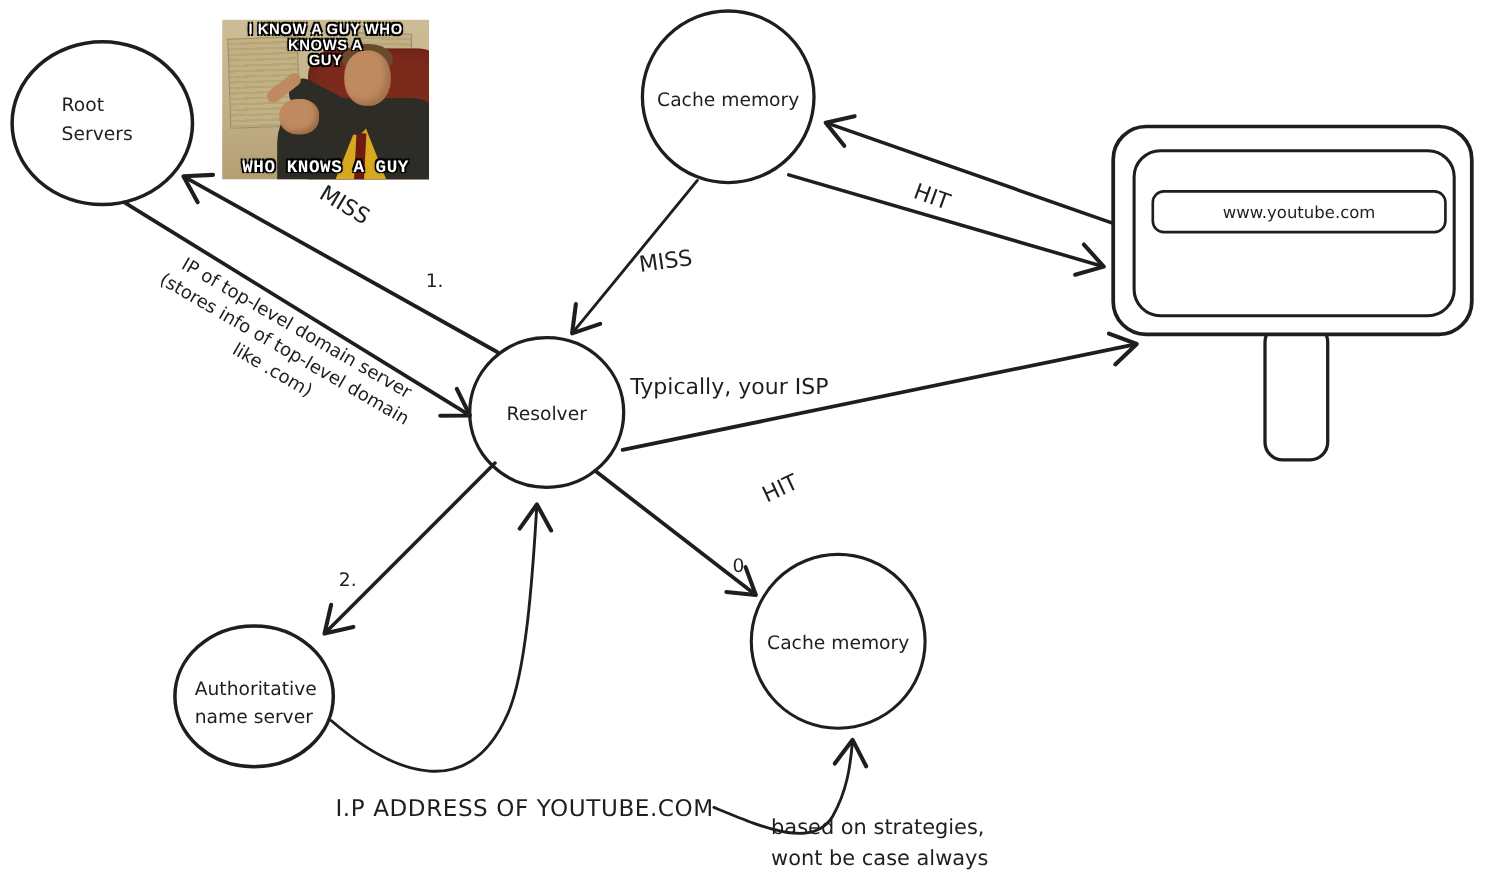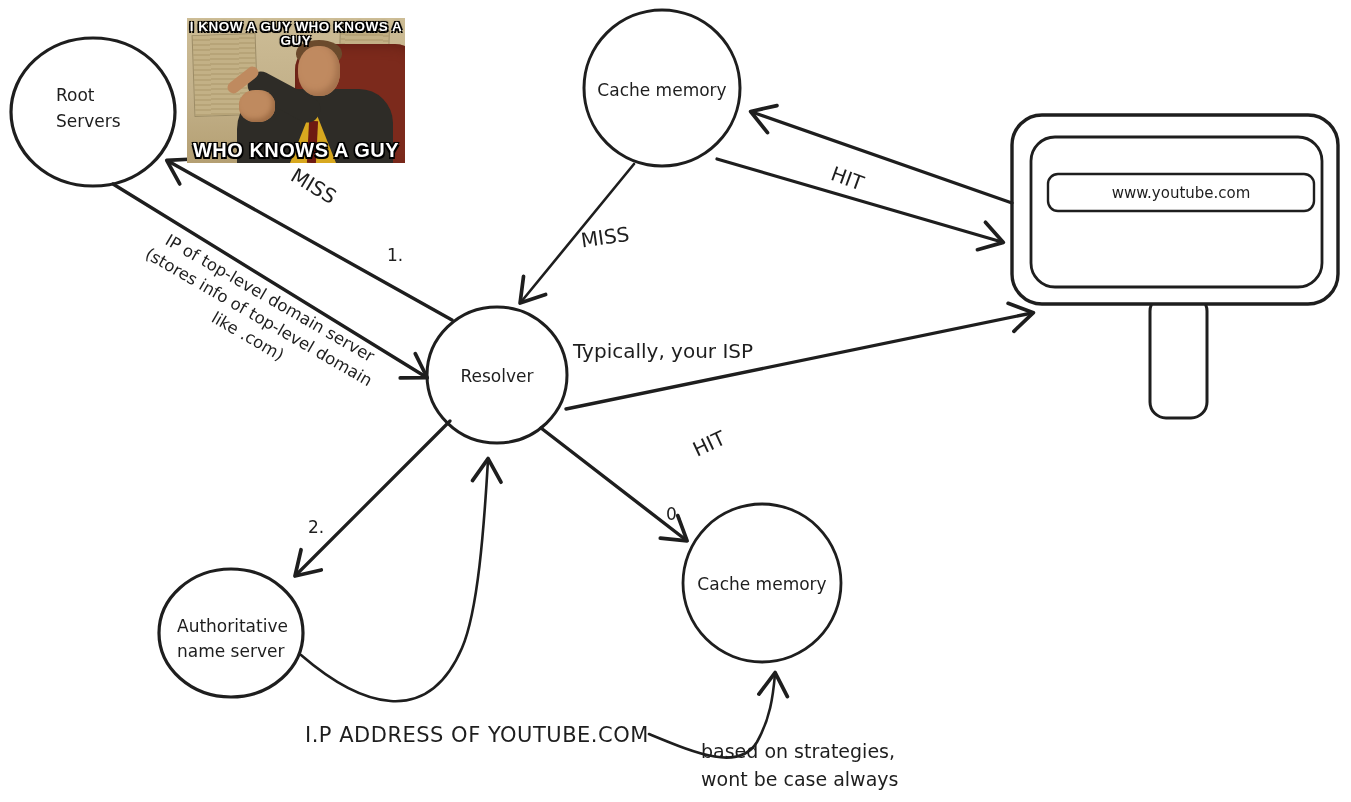--- a/index.html
+++ b/index.html
@@ -11,21 +11,21 @@
     overflow:hidden;
   }
   .canvas svg{position:absolute;left:0;top:0;}
   svg text{fill:#1e1e1e;font-family:"DejaVu Sans",sans-serif;}
   .node-label{font-size:17px;}
   .edge-label{font-size:20px;}
   .num-label{font-size:17px;}
 
   
   .meme{
-    position:absolute;left:187px;top:18px;width:218px;height:145px;
+    position:absolute;left:202px;top:18px;width:188px;height:145px;
     background:linear-gradient(180deg,#cdbd96 0%,#c2b089 55%,#b49f72 100%);
     overflow:hidden;
   }
   .meme .doc{
     position:absolute;background:#cab890;border:1px solid #9c8c66;
     background-image:repeating-linear-gradient(180deg,#c3b186 0 3px,#b7a478 3px 5px);
   }
   .meme .doc.left{left:6px;top:16px;width:62px;height:80px;transform:rotate(-2deg);}
   .meme .doc.right{right:16px;top:12px;width:48px;height:60px;transform:rotate(1.5deg);}
   .meme .chair{
@@ -65,21 +65,21 @@
     position:absolute;left:38px;top:56px;width:36px;height:12px;
     background:#bf8a5f;border-radius:7px;transform:rotate(-38deg);
   }
   .meme .caption{
     position:absolute;left:0;right:0;text-align:center;
     color:#ffffff;font-family:"Liberation Sans",sans-serif;font-weight:bold;
     letter-spacing:0.5px;line-height:1.02;
     text-shadow:-1.5px -1.5px 0 #000,1.5px -1.5px 0 #000,-1.5px 1.5px 0 #000,1.5px 1.5px 0 #000,0 0 3px #000;
   }
   .meme .caption.top{top:2px;font-size:13.5px;}
-  .meme .caption.bottom{bottom:3px;font-size:20px;}
+  .meme .caption.bottom{bottom:3px;font-size:16px;font-family:Liberation Mono, monospace;}
 </style>
 </head>
 <body>
 
 <div class="canvas">
 
   <svg width="1351" height="802" viewBox="0 0 1351 802">
     <defs>
       <marker id="ah" markerUnits="userSpaceOnUse" markerWidth="40" markerHeight="40" viewBox="-22 -14 24 28" refX="-1" refY="0" orient="auto-start-reverse">
         <path d="M-16,-10 L0,0 L-16,10" fill="none" stroke="#1e1e1e" stroke-width="2.6" stroke-linecap="round" stroke-linejoin="round"></path>

